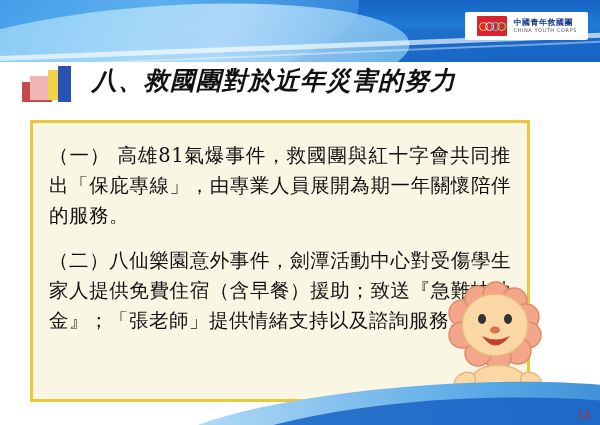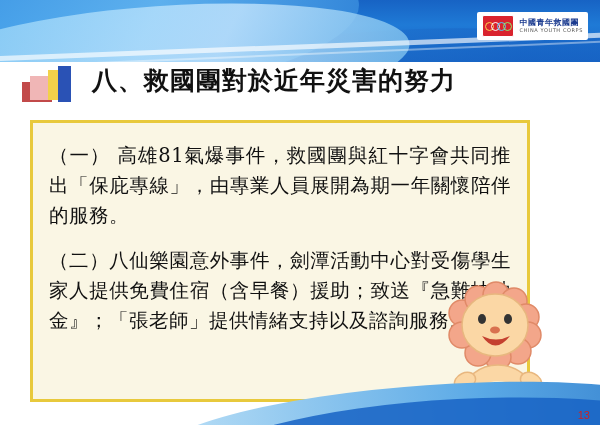--- a/index.html
+++ b/index.html
@@ -83,21 +83,21 @@
   }
   
   .logo-wrap {
     position: absolute;
     right: 12px;
     top: 12px;
     display: flex;
     align-items: center;
     gap: 5px;
     background: #ffffff;
-    padding: 3px 5px;
+    padding: 3px 11px;
     border-radius: 2px;
   }
   .logo-mark {
     width: 30px;
     height: 20px;
     background: #d9232e;
     border: 1px solid #ffffff;
     position: relative;
     border-radius: 2px;
     overflow: hidden;
@@ -129,20 +129,21 @@
     color: #555555;
     letter-spacing: 0.6px;
   }
   
   .title-row {
     position: absolute;
     left: 0;
     top: 64px;
     width: 600px;
     height: 46px;
+    font-style: italic;
   }
   .title-deco {
     position: absolute;
     left: 22px;
     top: 2px;
     width: 52px;
     height: 40px;
   }
   .title-deco .bar-red {
     position: absolute;

